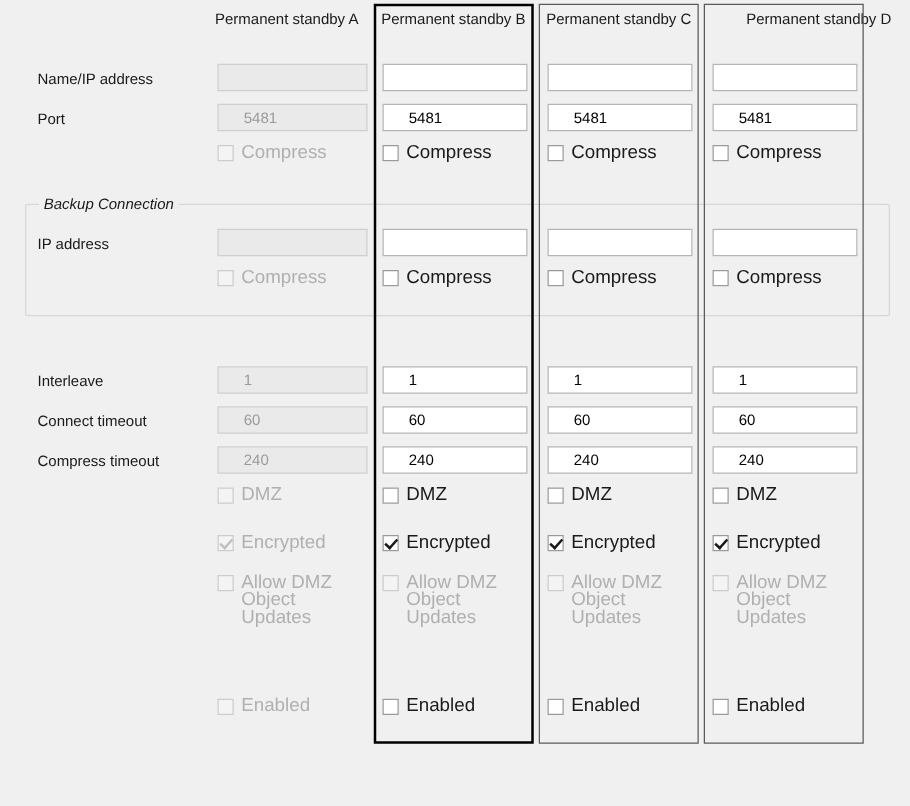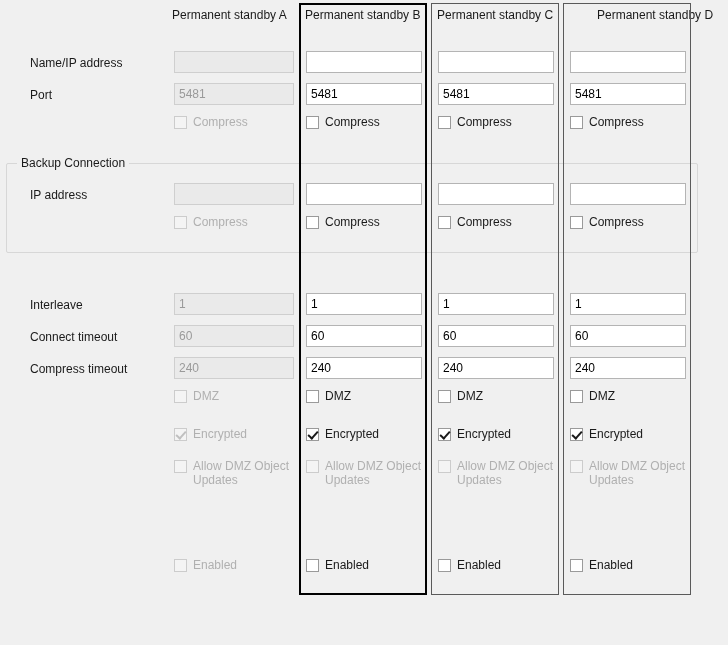--- a/index.html
+++ b/index.html
@@ -62,36 +62,36 @@
   
   .tinput {
     position: absolute;
     height: 22px;
     box-sizing: border-box;
     border: 1px solid #b4b4b4;
     background: #ffffff;
     font-family: "Liberation Sans", sans-serif;
     font-size: 12px;
     color: #000;
-    padding: 0 4px;
+    padding: 0 20px;
     line-height: 20px;
   }
   .tinput.disabled {
     background: #eaeaea;
     border: 1px solid #cfcfcf;
     color: #9a9a9a;
   }
 
   
   .cb {
     position: absolute;
     display: flex;
     align-items: flex-start;
     gap: 6px;
-    font-size: 12px;
+    font-size: 15px;
     color: #1a1a1a;
     white-space: nowrap;
   }
   .cb .box {
     width: 13px;
     height: 13px;
     min-width: 13px;
     box-sizing: border-box;
     border: 1px solid #9a9a9a;
     background: #ffffff;
@@ -141,21 +141,21 @@
 </head>
 <body>
 
 <div class="page">
 
   <div class="col-header" style="left:172px;">Permanent standby A</div>
   <div class="col-header" style="left:305px;">Permanent standby B</div>
   <div class="col-header" style="left:437px;">Permanent standby C</div>
   <div class="col-header" style="left:569px;margin-left:28px;">Permanent standby D</div>
 
-  <div class="groupbox" style="left:6px; top:163px; width:690px; height:88px;">
+  <div class="groupbox" style="left:20px; top:163px; width:690px; height:88px;font-style:italic;">
     <span class="legend">Backup Connection</span>
   </div>
 
   <div class="rowlabel" style="left:30px; top:56px;">Name/IP address</div>
   <div class="rowlabel" style="left:30px; top:88px;">Port</div>
   <div class="rowlabel" style="left:30px; top:188px;">IP address</div>
   <div class="rowlabel" style="left:30px; top:298px;">Interleave</div>
   <div class="rowlabel" style="left:30px; top:330px;">Connect timeout</div>
   <div class="rowlabel" style="left:30px; top:362px;">Compress timeout</div>
 

